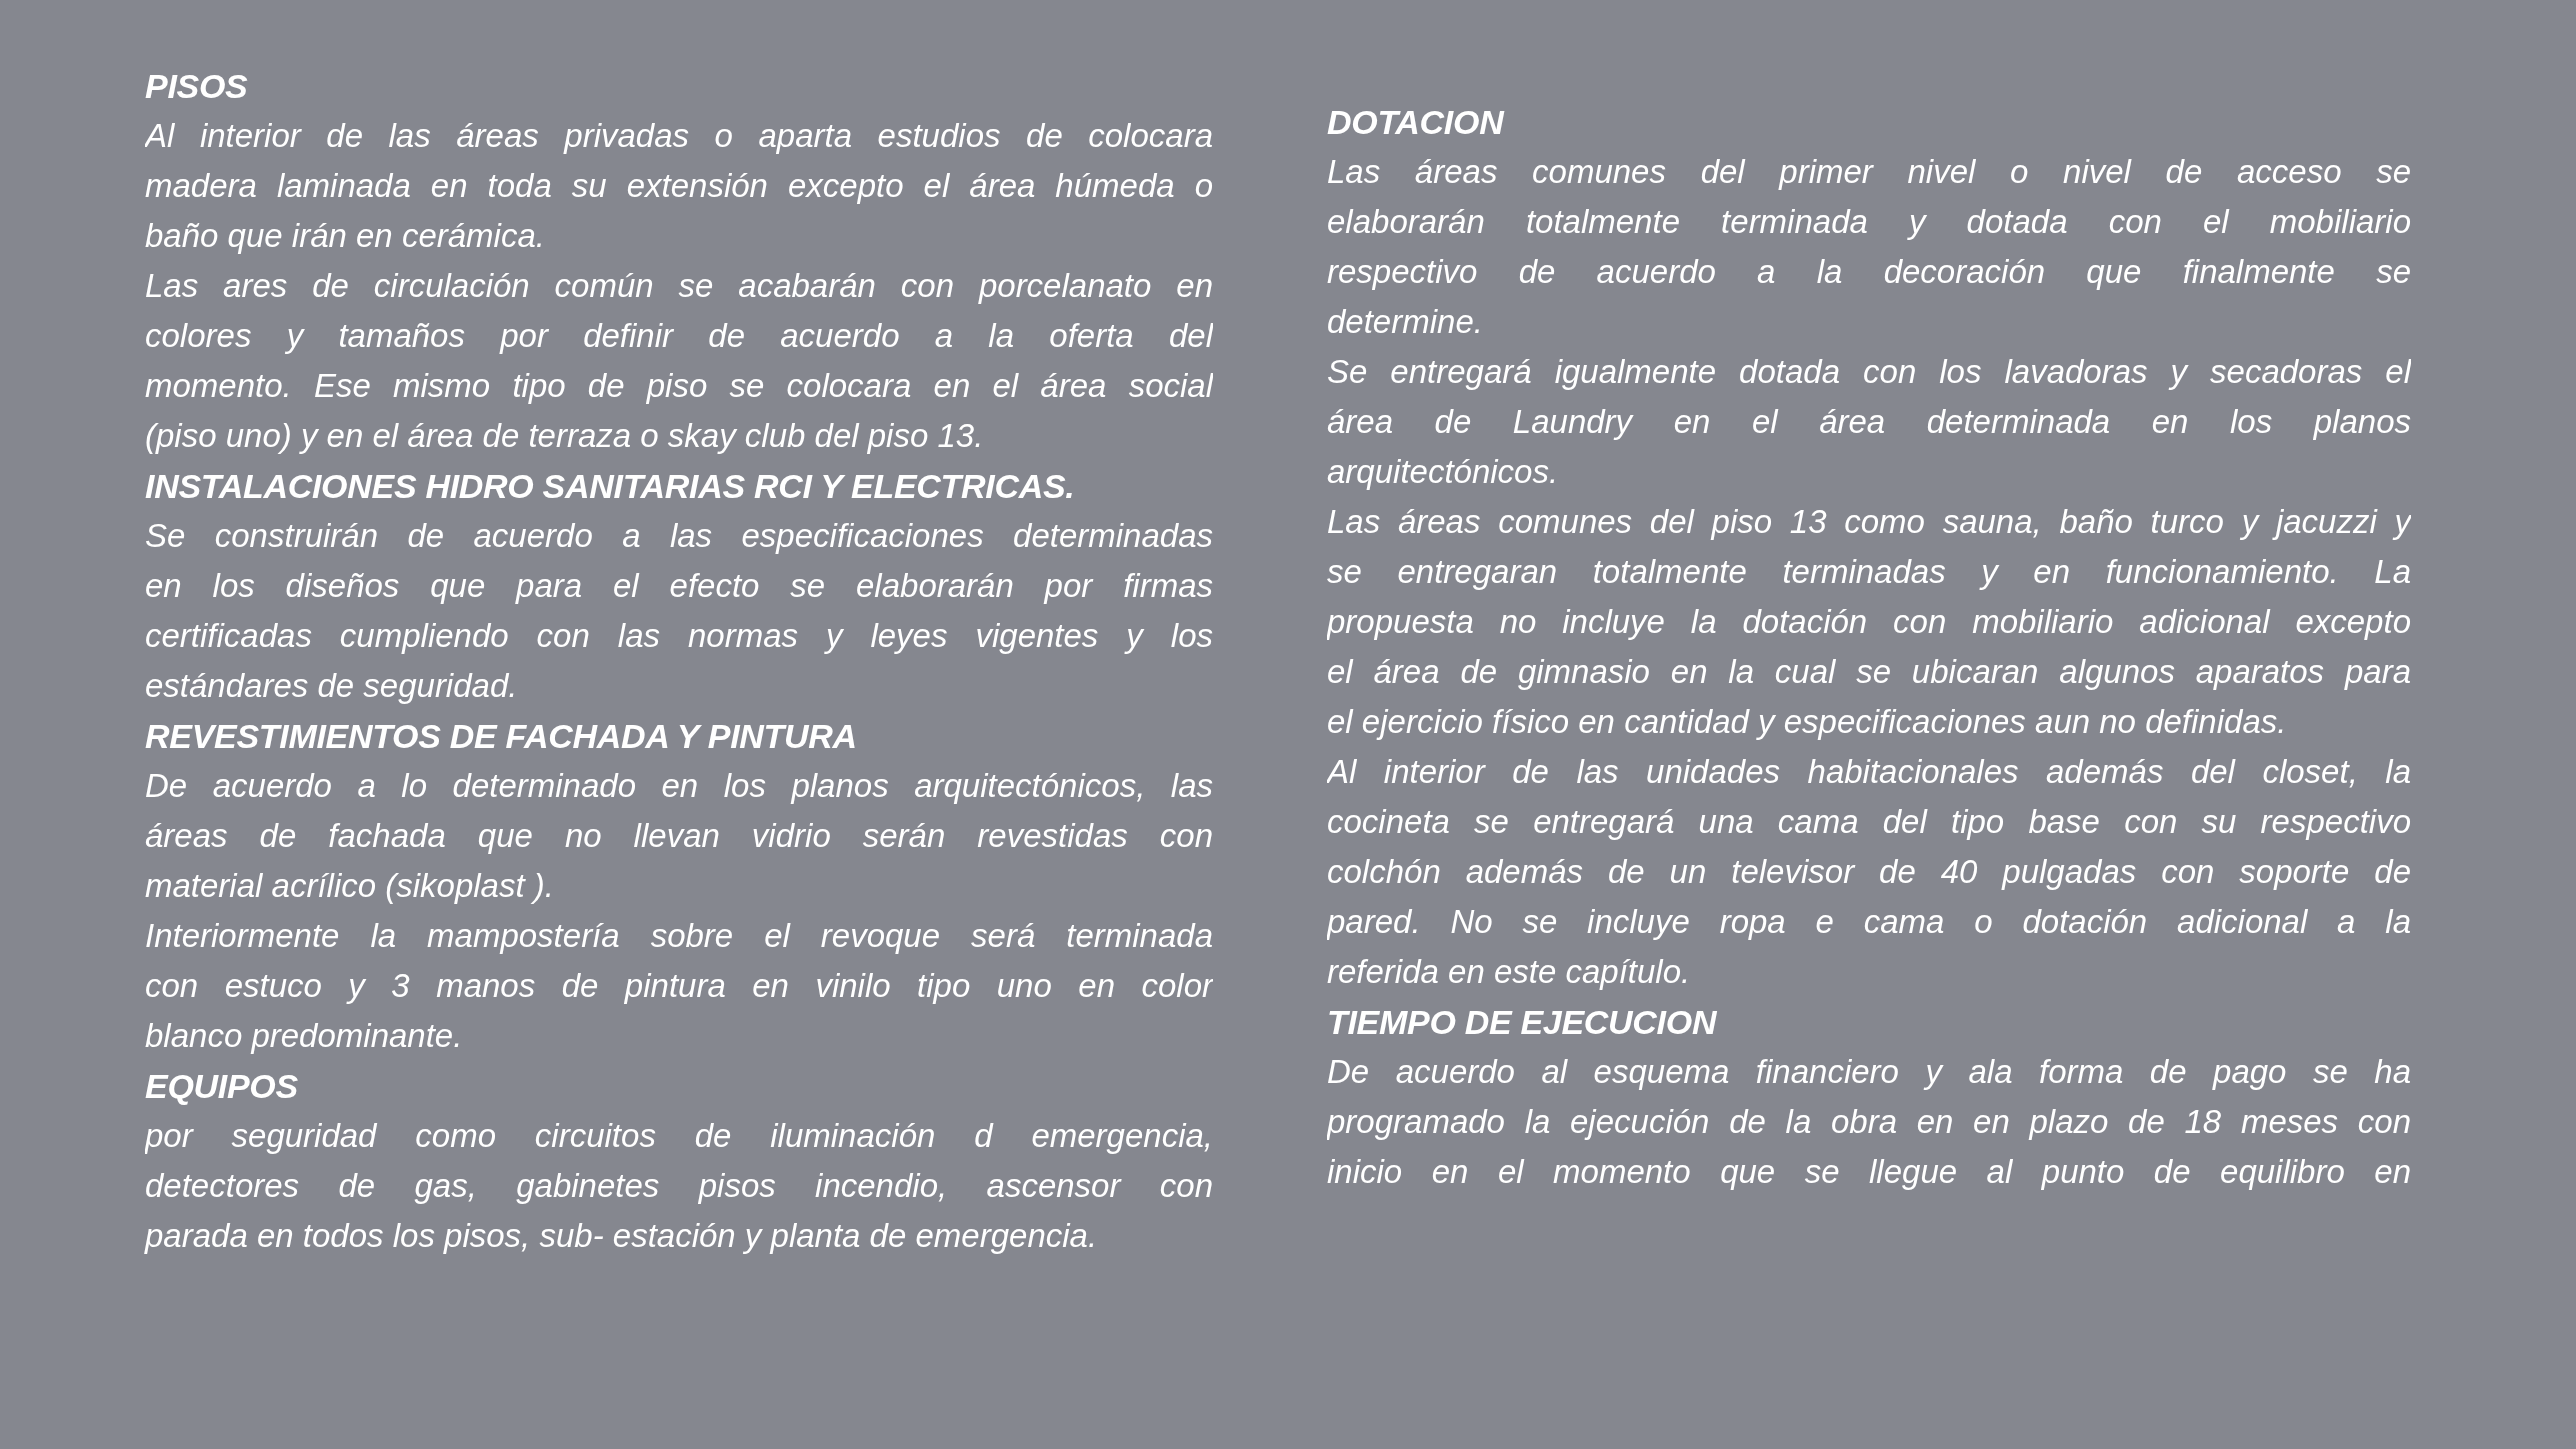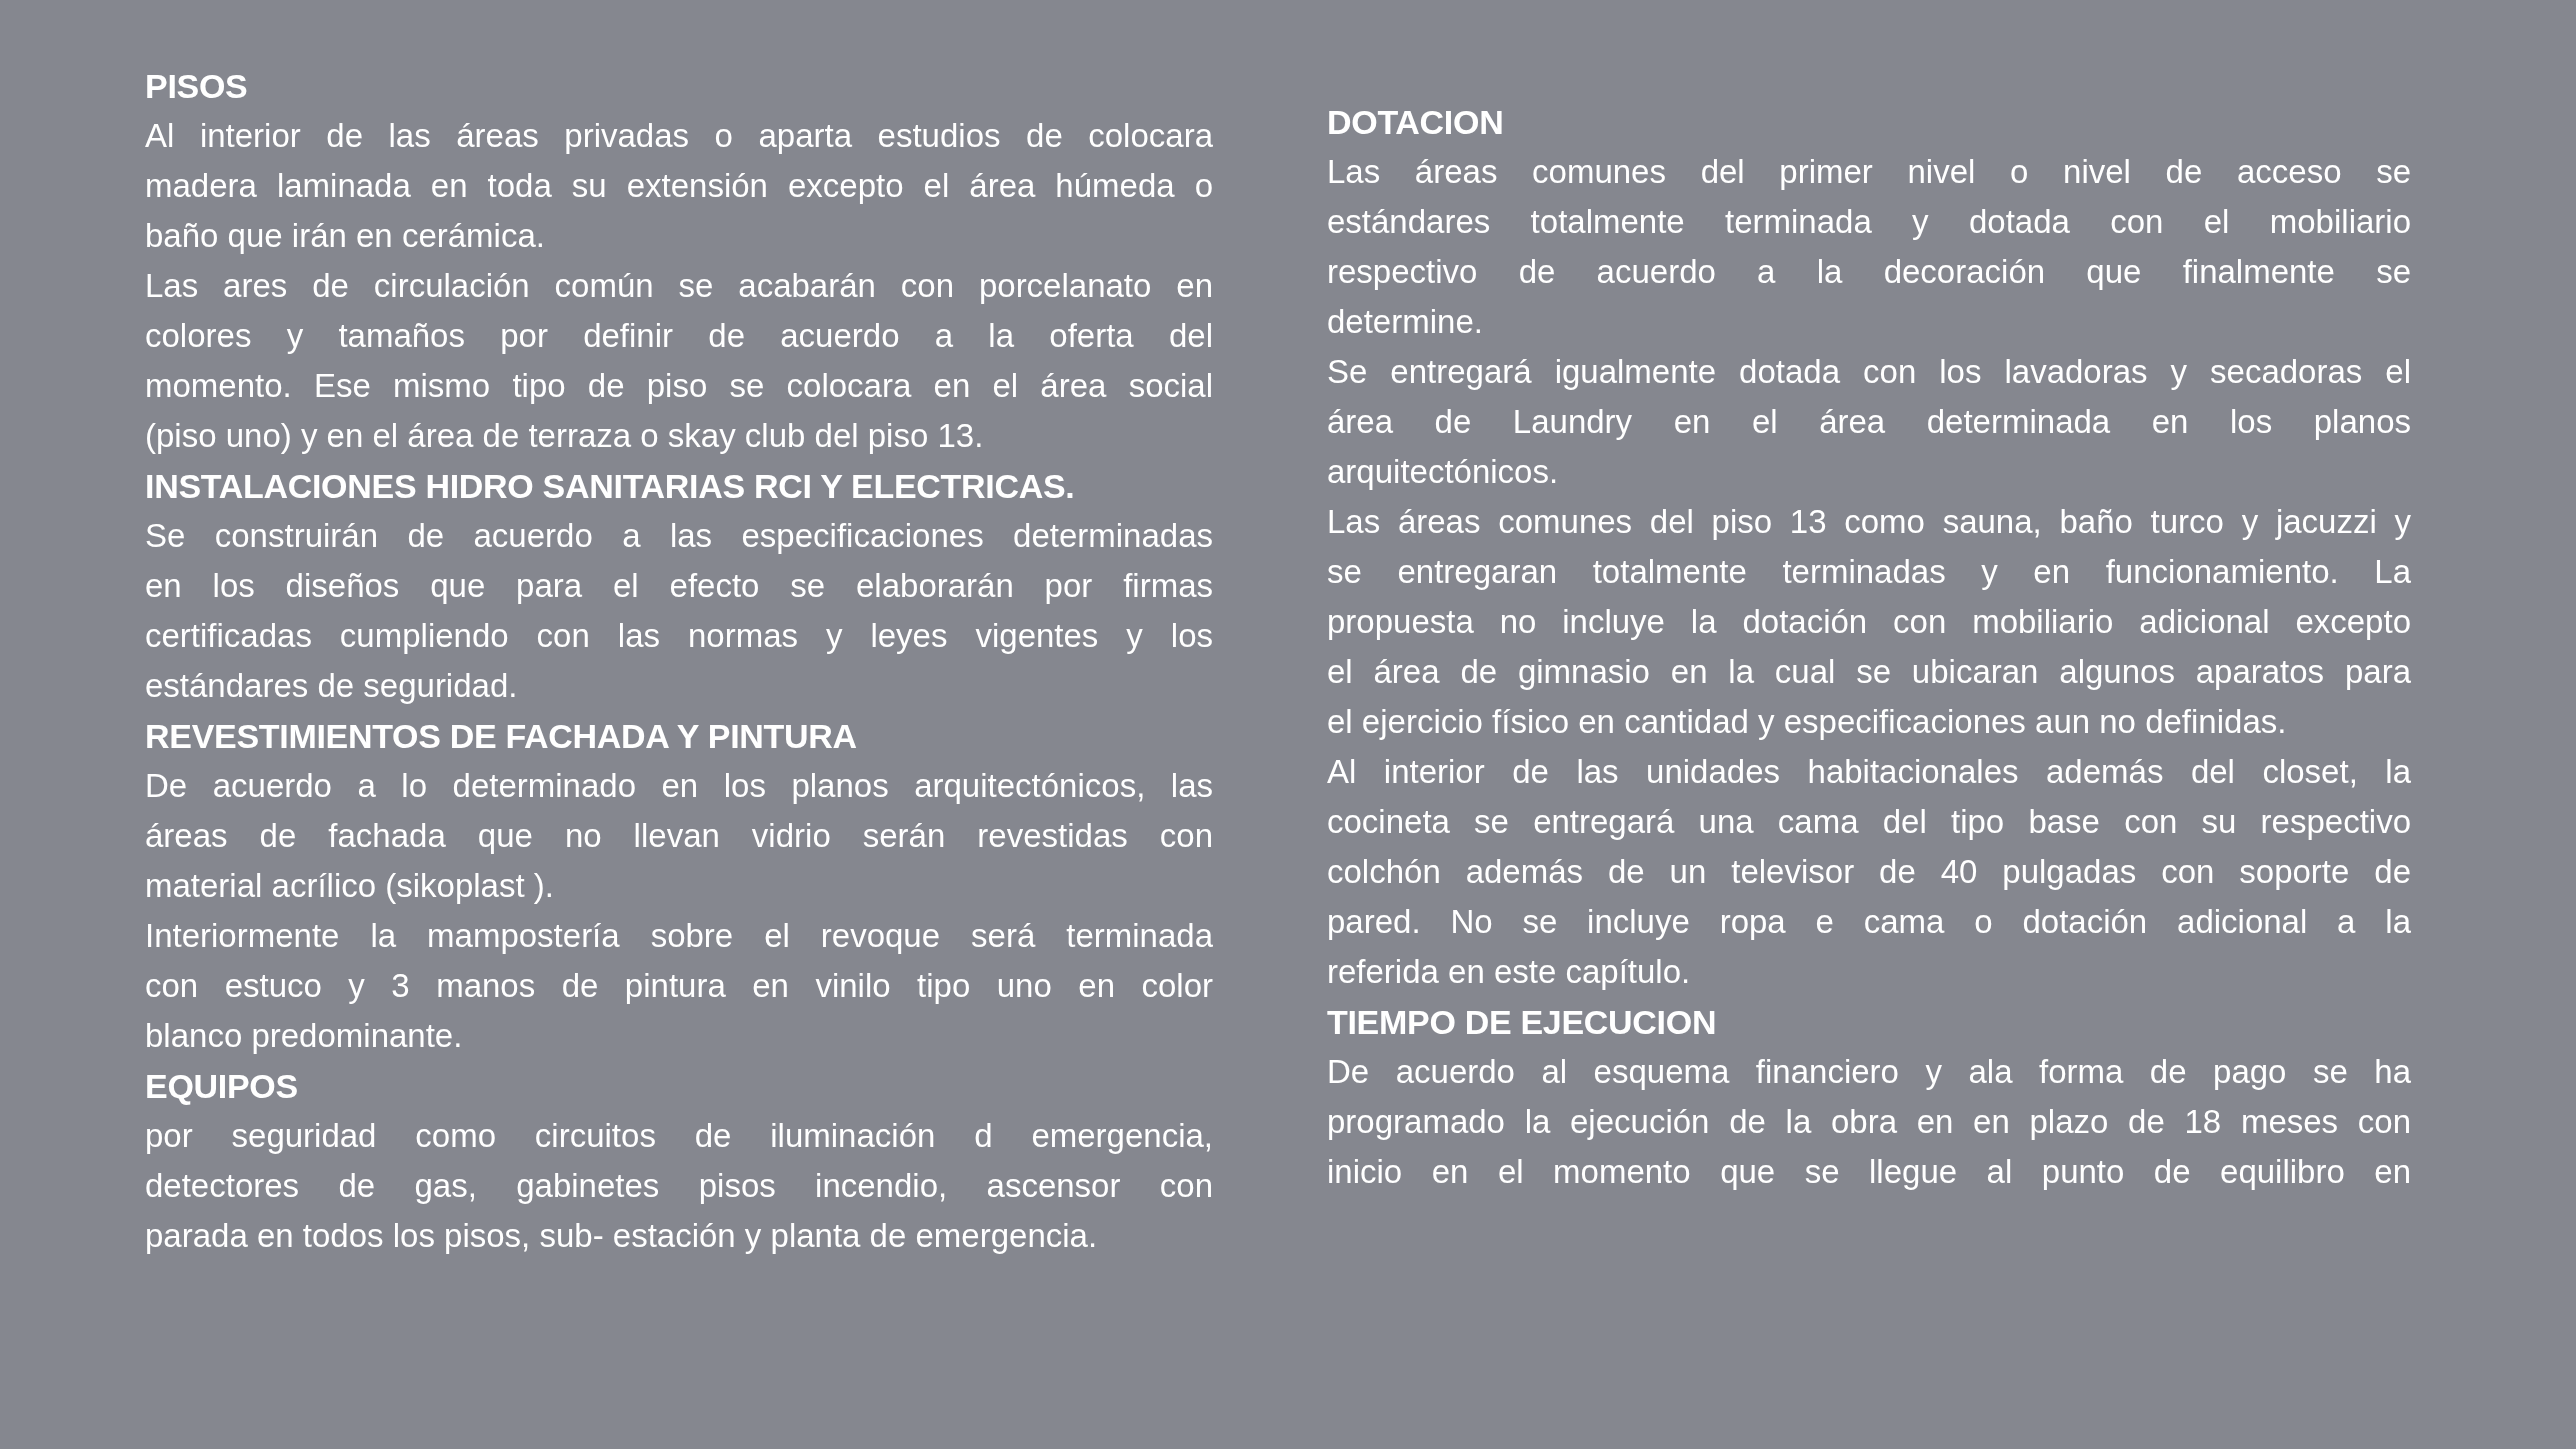--- a/index.html
+++ b/index.html
@@ -10,20 +10,21 @@
     width: 2576px;
     height: 1449px;
     background: #85878f;
     position: relative;
     overflow: hidden;
     font-family: "Liberation Sans", "DejaVu Sans", sans-serif;
     color: #ffffff;
   }
   .column {
     position: absolute;
+    font-style: italic;
   }
   .col-left {
     left: 145px;
     top: 61px;
     width: 1068px;
   }
   .col-right {
     left: 1327px;
     top: 97px;
     width: 1084px;
@@ -94,21 +95,21 @@
     <div class="line j">detectores de gas, gabinetes pisos incendio, ascensor con</div>
     <div class="line l">parada en todos los pisos, sub- estación y planta de emergencia.</div>
   </div>
 </div>
 
 <div class="column col-right">
 
   <div class="section">
     <div class="heading">DOTACION</div>
     <div class="line j">Las áreas comunes del primer nivel o nivel de acceso se</div>
-    <div class="line j">estándares totalmente terminada y dotada con el mobiliario</div>
+    <div class="line j">elaborarán totalmente terminada y dotada con el mobiliario</div>
     <div class="line j">respectivo de acuerdo a la decoración que finalmente se</div>
     <div class="line l">determine.</div>
     <div class="line j">Se entregará igualmente dotada con los lavadoras y secadoras el</div>
     <div class="line j">área de Laundry en el área determinada en los planos</div>
     <div class="line l">arquitectónicos.</div>
     <div class="line j">Las áreas comunes del piso 13 como sauna, baño turco y jacuzzi y</div>
     <div class="line j">se entregaran totalmente terminadas y en funcionamiento. La</div>
     <div class="line j">propuesta no incluye la dotación con mobiliario adicional excepto</div>
     <div class="line j">el área de gimnasio en la cual se ubicaran algunos aparatos para</div>
     <div class="line l">el ejercicio físico en cantidad y especificaciones aun no definidas.</div>

